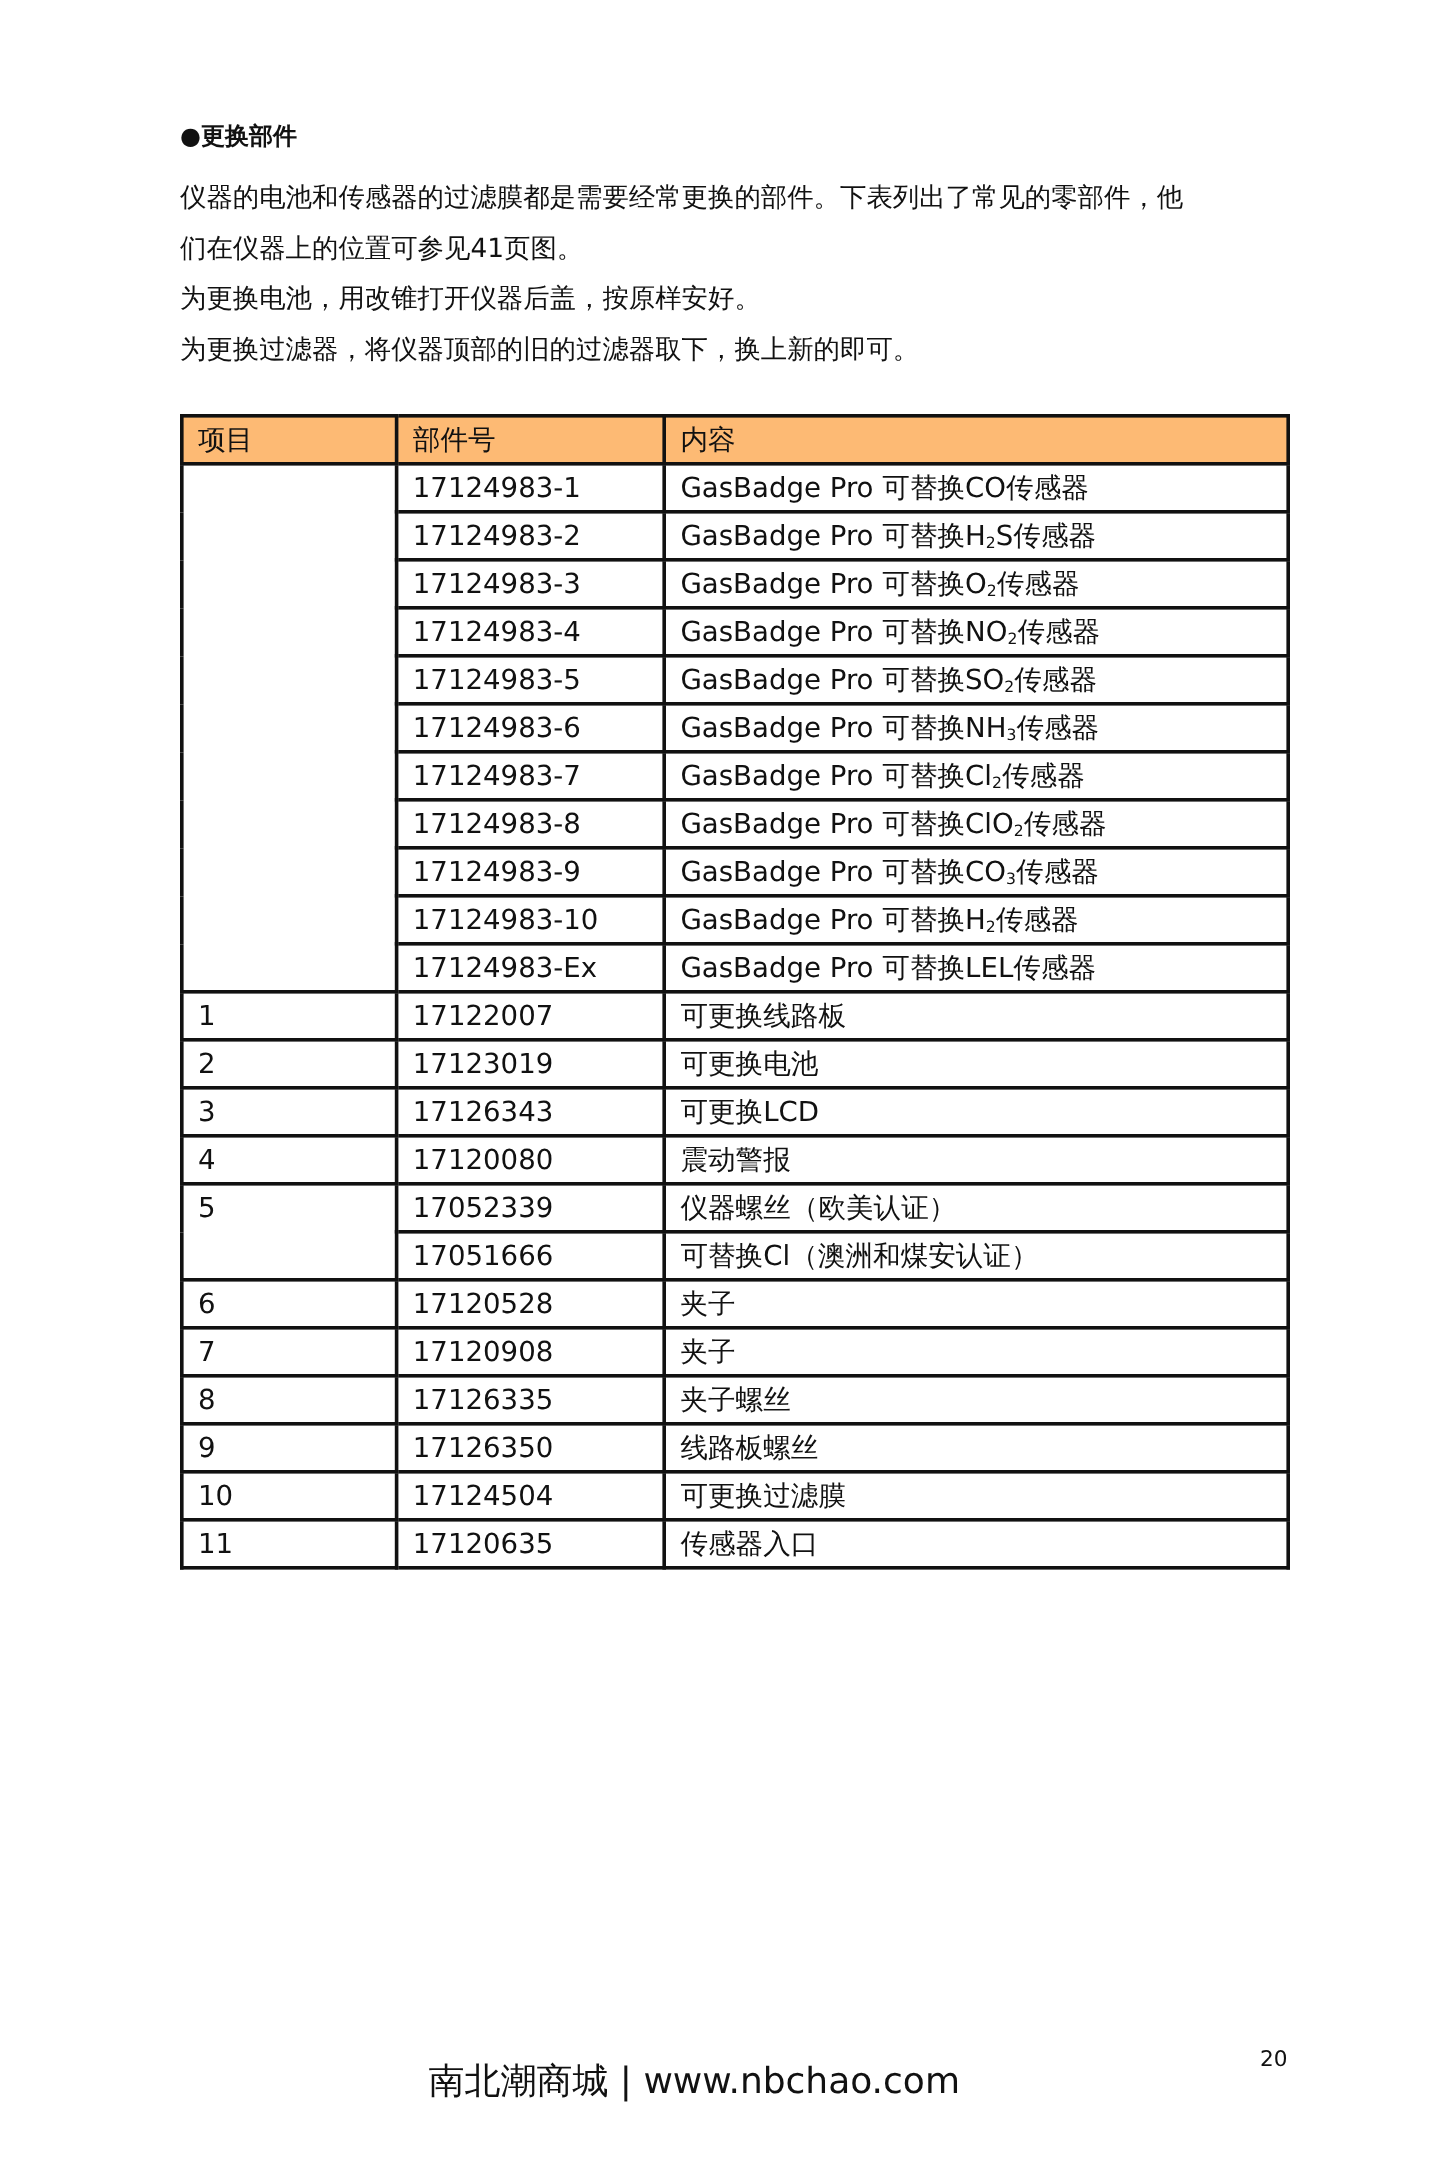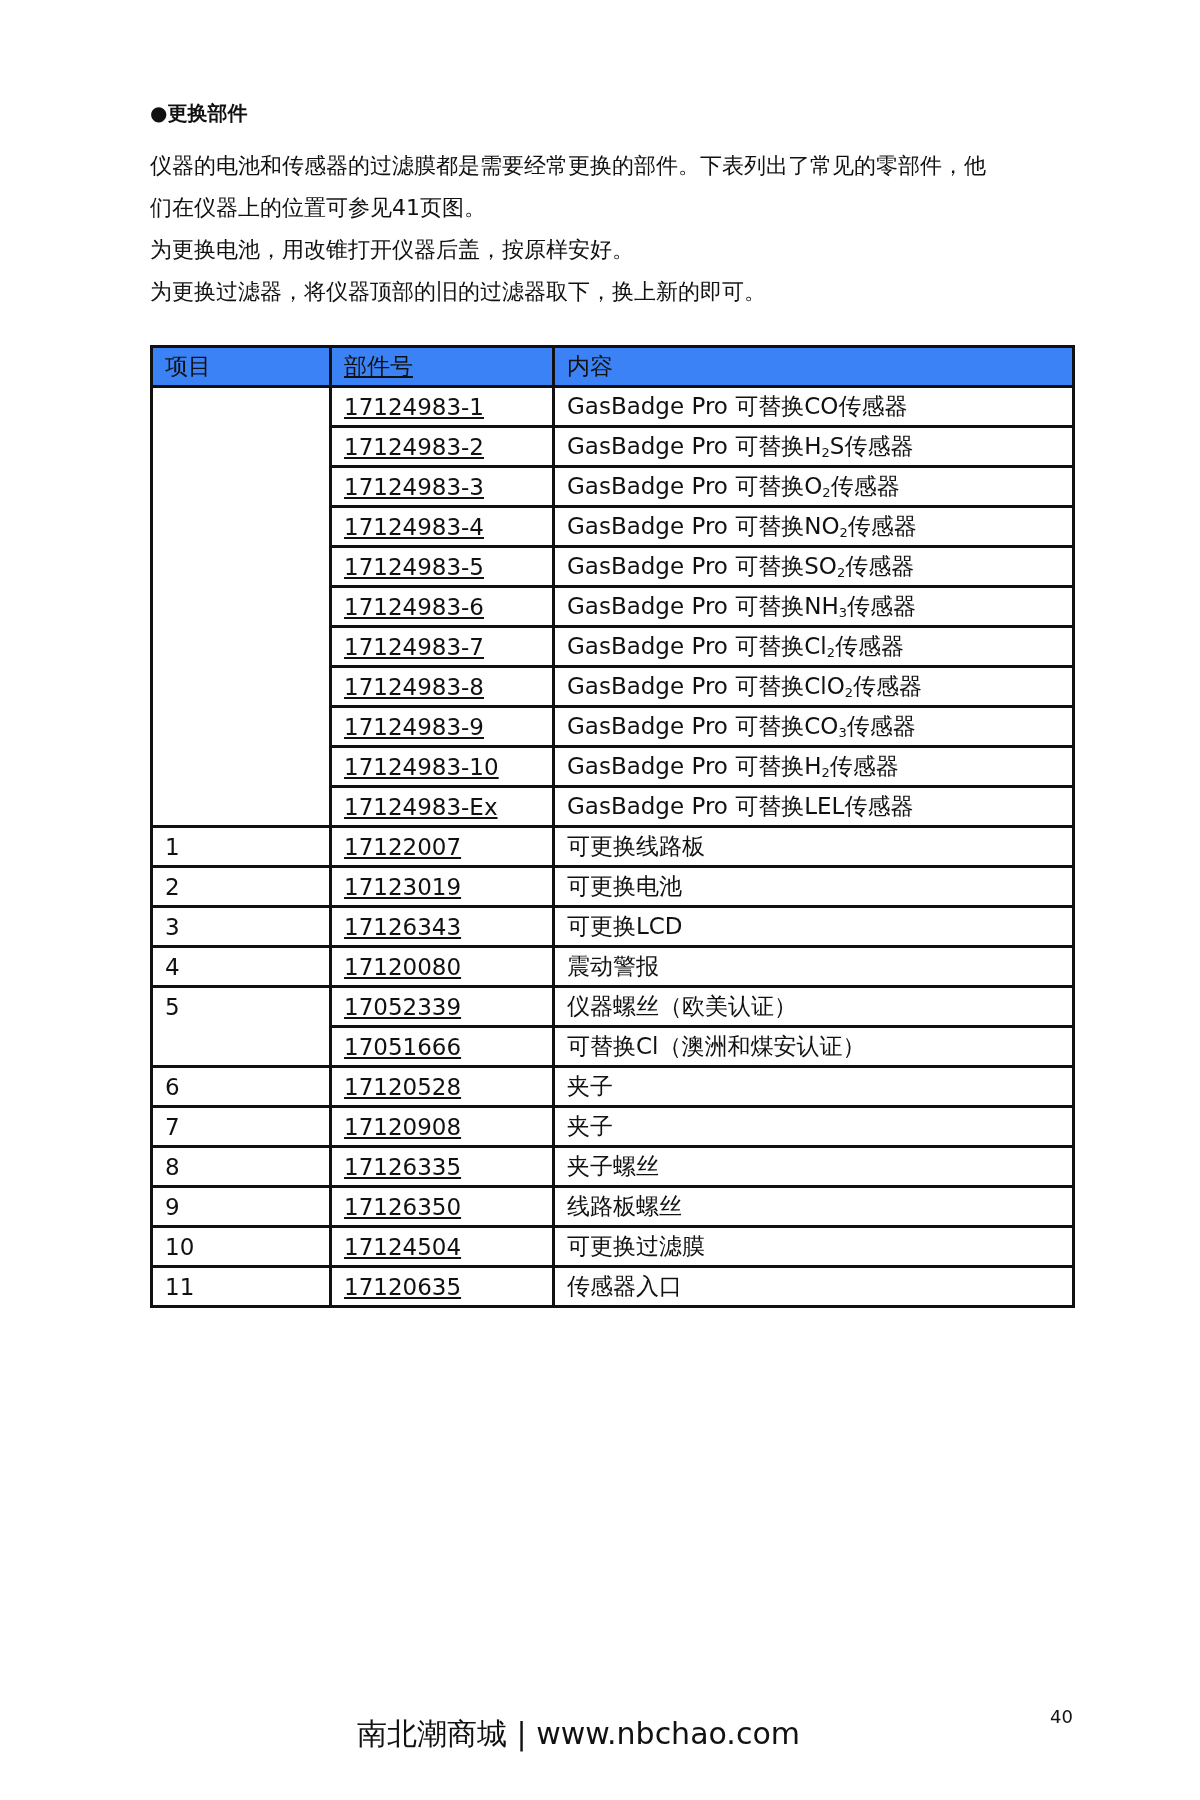--- a/index.html
+++ b/index.html
@@ -1,23 +1,23 @@
 <!DOCTYPE html>
 <html><head>
 <meta charset="utf-8">
 <style>
   html,body{margin:0;padding:0;background:#fff;}
   body{width:1200px;height:1800px;position:relative;overflow:hidden;font-family:"DejaVu Sans","Liberation Sans",sans-serif;color:#111;}
   .title{position:absolute;left:150px;top:100px;font-size:20px;font-weight:bold;}
   .para{position:absolute;left:150px;font-size:22px;line-height:28px;}
   table{position:absolute;left:150px;top:345px;width:925px;border-collapse:collapse;font-size:23px;}
   td,th{border:3px solid #111;height:37px;padding:0 0 0 12px;text-align:left;font-weight:normal;white-space:nowrap;}
-  th{background:#3b82f6;}
+  th{background:#fdba74;}
   td.c1,th.c1{width:164px;}
-  td.c2,th.c2{width:208px;text-decoration:underline;}
+  td.c2,th.c2{width:208px;}
   td.merged{vertical-align:top;padding-top:6px;}
   td.empty-top{vertical-align:top;}
   sub{font-size:13px;vertical-align:-3px;}
   .footer{position:absolute;left:357px;top:1714px;font-size:30px;}
   .pagenum{position:absolute;left:1050px;top:1706px;font-size:18px;}
 </style>
 </head>
 <body>
 
 <div class="title"><span>●</span><span>更换部件</span></div>
@@ -136,13 +136,13 @@
       </tr>
       <tr>
         <td class="c1">11</td>
         <td class="c2">17120635</td>
         <td>传感器入口</td>
       </tr>
     </tbody>
 </table>
 
 <div class="footer">南北潮商城 | www.nbchao.com</div>
-<div class="pagenum">40</div>
+<div class="pagenum">20</div>
 
 </body></html>

